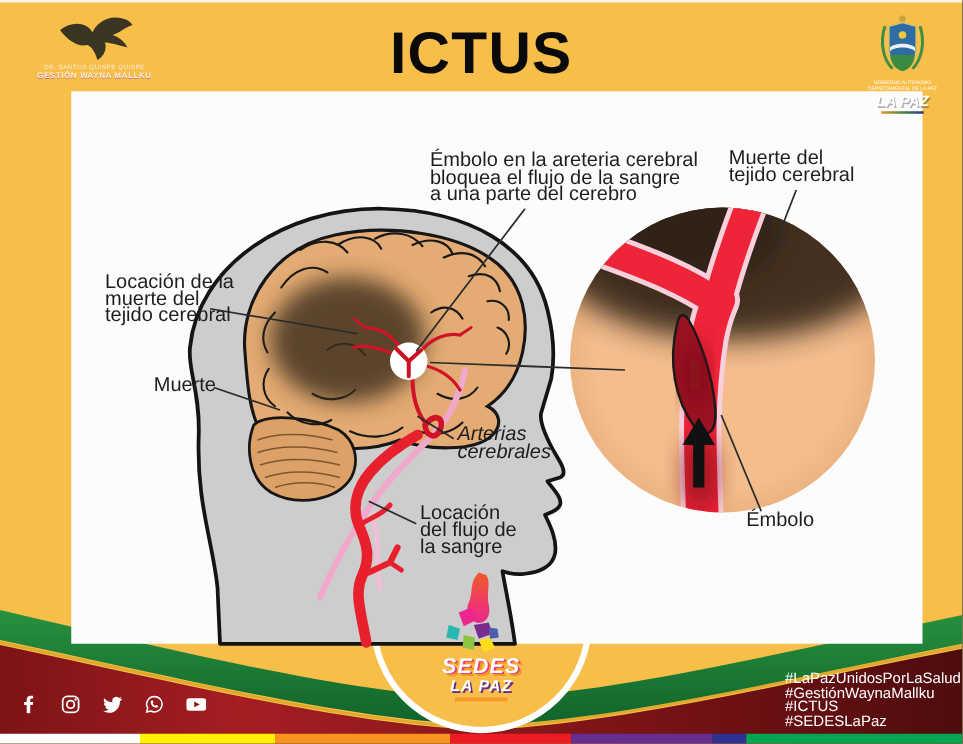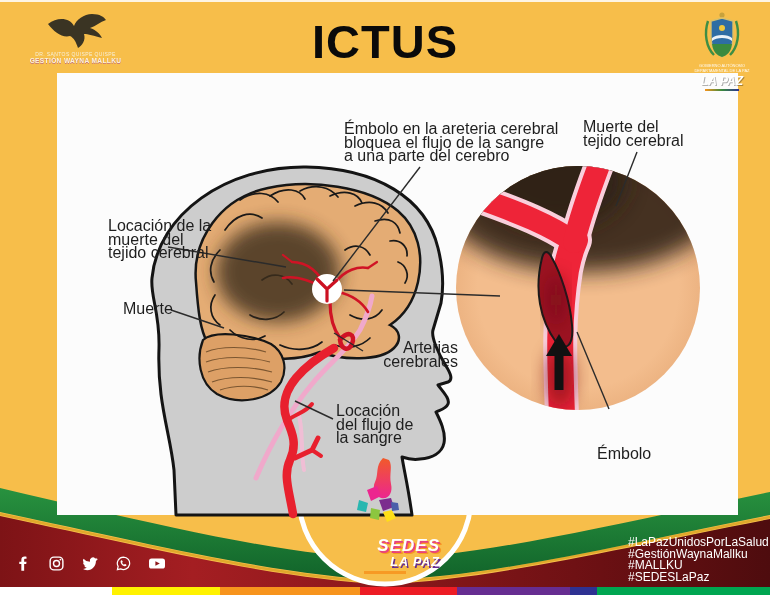--- a/index.html
+++ b/index.html
@@ -23,21 +23,21 @@
   
   .card{position:absolute;left:57px;top:73px;width:681px;height:442px;
           background:#FCFCFC;z-index:30;}
   .diagram-svg{position:absolute;left:0;top:0;z-index:40;pointer-events:none;}
   .dlabel{position:absolute;z-index:45;font-size:16px;line-height:13.5px;color:#1e1e1e;
           white-space:pre-line;}
   
   .footer-svg{position:absolute;left:0;top:485px;z-index:10;}
   .badge-svg{position:absolute;left:0;top:0;z-index:20;pointer-events:none;}
   .map-svg{position:absolute;left:345px;top:456px;z-index:50;pointer-events:none;}
-  .sedes-text{position:absolute;left:330px;top:523px;width:110px;text-align:right;z-index:55;margin-top:13px;}
+  .sedes-text{position:absolute;left:330px;top:523px;width:110px;text-align:center;z-index:55;}
   .sedes-text .s1{font-size:17px;font-weight:900;font-style:italic;color:#fff;letter-spacing:1px;
           text-shadow:1.5px 1.5px 0 #E8417E,3px 3px 0 rgba(247,148,29,.9);}
   .sedes-text .s2{font-size:12.5px;font-weight:900;font-style:italic;color:#fff;letter-spacing:1px;
           margin-top:-1px;text-shadow:1.5px 1.5px 0 #662D91;}
   .sedes-text .s3{width:42px;height:3px;margin:2px auto 0;background:#F7941D;opacity:.85;}
   .social{position:absolute;left:16px;top:556px;display:flex;gap:18px;z-index:60;align-items:center;}
   .social svg{display:block;}
   .hashtags{position:absolute;left:628px;top:537px;z-index:60;color:#fff;font-size:12px;
           line-height:11.6px;}
   .rainbow{position:absolute;left:0;top:587px;width:770px;height:8px;display:flex;z-index:70;}
@@ -195,30 +195,30 @@
       <line x1="333" y1="419" x2="295" y2="401"></line>
       <line x1="609" y1="409" x2="577" y2="332"></line>
     </g>
   </svg>
 
   <div class="dlabel" style="left:344px;top:122px;">Émbolo en la areteria cerebral
 bloquea el flujo de la sangre
 a una parte del cerebro</div>
   <div class="dlabel" style="left:583px;top:120px;">Muerte del
 tejido cerebral</div>
-  <div class="dlabel" style="left:108px;top:219px;">Locación de la
+  <div class="dlabel" style="left:84px;top:219px;">Locación de la
 muerte del
 tejido cerebral</div>
   <div class="dlabel" style="left:123px;top:302px;">Muerte</div>
-  <div class="dlabel" style="left:366px;top:341px;width:92px;text-align:right;">Arterias
+  <div class="dlabel" style="left:366px;top:341px;width:92px;text-align:left;font-style:italic;">Arterias
 cerebrales</div>
   <div class="dlabel" style="left:336px;top:404px;">Locación
 del flujo de
 la sangre</div>
-  <div class="dlabel" style="left:597px;top:410px;margin-top:37px;">Émbolo</div>
+  <div class="dlabel" style="left:597px;top:410px;">Émbolo</div>
 
   <div class="page-title">ICTUS</div>
 
   <div class="logo-condor">
     <svg width="80" height="40" viewBox="0 0 72 40" style="display:block;margin:0 auto;">
       <path d="M8,14 C18,6 30,8 34,16 C36,10 44,4 52,4 C60,4 64,7 66,10 C60,12 56,16 50,18
                C56,20 60,24 62,28 C54,26 48,24 44,24 C46,30 42,36 38,38 C36,32 34,28 30,26
                C22,28 14,22 8,14 Z" fill="#3A3423"></path>
     </svg>
     <div class="l1">DR. SANTOS QUISPE QUISPE</div>
@@ -281,21 +281,21 @@
     </svg>
     <svg width="16" height="13" viewBox="0 0 16 13">
       <rect x="0" y="1.5" width="16" height="10" rx="2.6" fill="#fff"></rect>
       <polygon points="6.4,4.2 10.8,6.5 6.4,8.8" fill="#8E191C"></polygon>
     </svg>
   </div>
 
   <div class="hashtags">
     <div>#LaPazUnidosPorLaSalud</div>
     <div>#GestiónWaynaMallku</div>
-    <div>#MALLKU</div>
+    <div>#ICTUS</div>
     <div>#SEDESLaPaz</div>
   </div>
 
   <div class="rainbow" id="rainbow">
       <div style="background: rgb(255, 255, 255); width: 112px;"></div>
       <div style="background: rgb(255, 242, 0); width: 108px;"></div>
       <div style="background: rgb(247, 148, 29); width: 140px;"></div>
       <div style="background: rgb(237, 28, 36); width: 97px;"></div>
       <div style="background: rgb(102, 45, 145); width: 113px;"></div>
       <div style="background: rgb(46, 49, 146); width: 27px;"></div>

